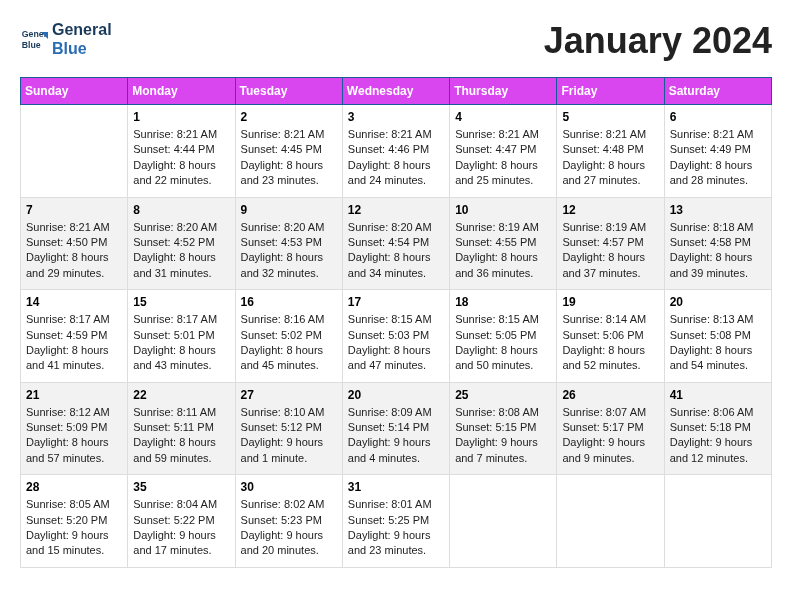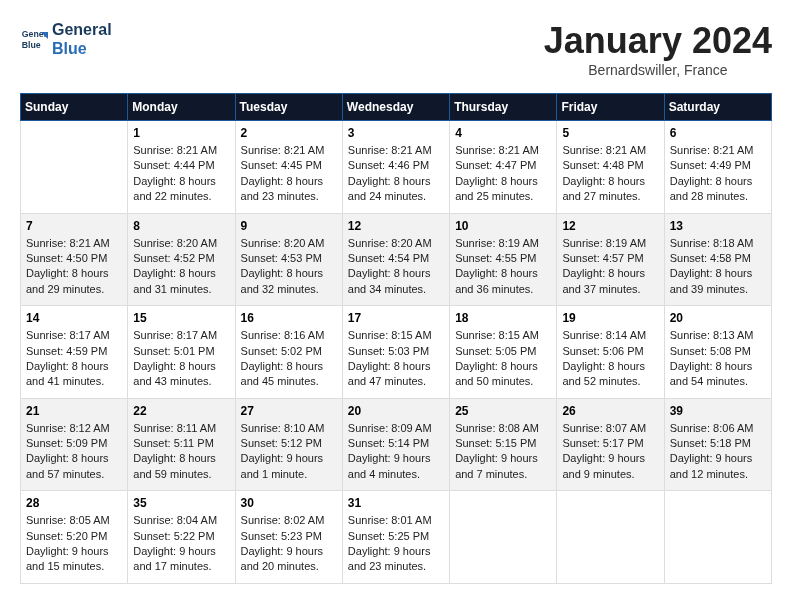--- a/index.html
+++ b/index.html
@@ -19,38 +19,38 @@
     .logo {
       display: flex;
       align-items: center;
       gap: 4px;
     }
     .logo-icon {
       width: 28px;
       height: 28px;
     }
     .title-area {
-      text-align: center;
+      text-align: left;
     }
     .month-title {
       font-size: 36px;
       font-weight: bold;
       color: #222;
     }
     .subtitle {
       font-size: 14px;
       color: #444;
     }
     table {
       width: 100%;
       border-collapse: collapse;
       font-size: 11px;
     }
     thead tr th {
-      background: #0f172a;
+      background: #d946ef;
       color: #fff;
       padding: 6px 4px;
       text-align: left;
       font-size: 12px;
       font-weight: bold;
       border: 1px solid #1a5a9a;
     }
     tbody tr {
       border-bottom: 1px solid #ccc;
     }
@@ -90,21 +90,20 @@
       <text x="2" y="26" font-size="10" font-weight="bold" fill="#1a3a5c">Blue</text>
       <polygon points="24,8 32,8 32,16" fill="#2a6db5"></polygon>
     </svg>
     <div style="line-height:1.2;">
       <div style="font-size:16px;font-weight:bold;color:#1a3a5c;">General</div>
       <div style="font-size:16px;font-weight:bold;color:#2a6db5;">Blue</div>
     </div>
   </div>
   <div class="title-area">
     <div class="month-title">January 2024</div>
-    <div class="subtitle">Bernardswiller, France</div>
   </div>
 </div>
 
 <table>
   <thead>
     <tr>
     <th>Sunday</th>
         <th>Monday</th>
         <th>Tuesday</th>
         <th>Wednesday</th>
@@ -220,21 +219,21 @@
         </td>
         <td>
           <span class="day-num">25</span>
           <div class="day-info">Sunrise: 8:08 AM<br>Sunset: 5:15 PM<br>Daylight: 9 hours<br>and 7 minutes.</div>
         </td>
         <td>
           <span class="day-num">26</span>
           <div class="day-info">Sunrise: 8:07 AM<br>Sunset: 5:17 PM<br>Daylight: 9 hours<br>and 9 minutes.</div>
         </td>
         <td>
-          <span class="day-num">39</span>
+          <span class="day-num">41</span>
           <div class="day-info">Sunrise: 8:06 AM<br>Sunset: 5:18 PM<br>Daylight: 9 hours<br>and 12 minutes.</div>
         </td>
       </tr>
       <tr>
         <td>
           <span class="day-num">28</span>
           <div class="day-info">Sunrise: 8:05 AM<br>Sunset: 5:20 PM<br>Daylight: 9 hours<br>and 15 minutes.</div>
         </td>
         <td>
           <span class="day-num">35</span>

